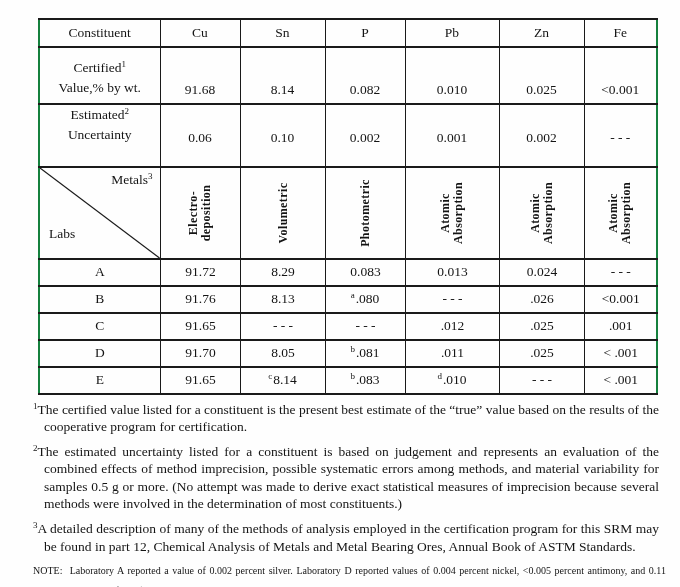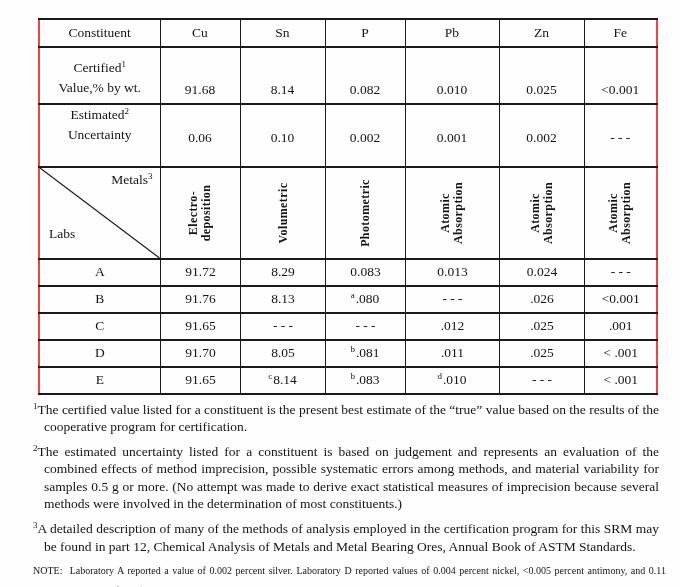--- a/index.html
+++ b/index.html
@@ -13,21 +13,21 @@
   
   table.srm{
     border-collapse:collapse;table-layout:fixed;width:618px;margin-left:5px;
     font-size:13.5px;
   }
   table.srm td{
     border-left:1px solid #1a1a1a;border-right:1px solid #1a1a1a;
     border-top:2px solid #1a1a1a;border-bottom:2px solid #1a1a1a;
     padding:0;text-align:center;vertical-align:middle;
   }
-  table.srm{border:2px solid #ef4444;}
+  table.srm{border:2px solid #15803d;}
   tr.r-head td{height:26px;}
   tr.r-cert td{height:50px;vertical-align:bottom;padding-bottom:5px;}
   tr.r-est  td{height:28px;vertical-align:bottom;padding-bottom:20px;}
   tr.r-method td{height:90px;}
   tr.r-lab td{height:25px;}
   td.labelcol{text-align:left;padding-left:10px;}
   tr.r-cert td.labelcol,tr.r-est td.labelcol{line-height:1.5;}
   sup{font-size:9px;line-height:0;vertical-align:super;}
   td.c sup{margin-right:1px;}
 

